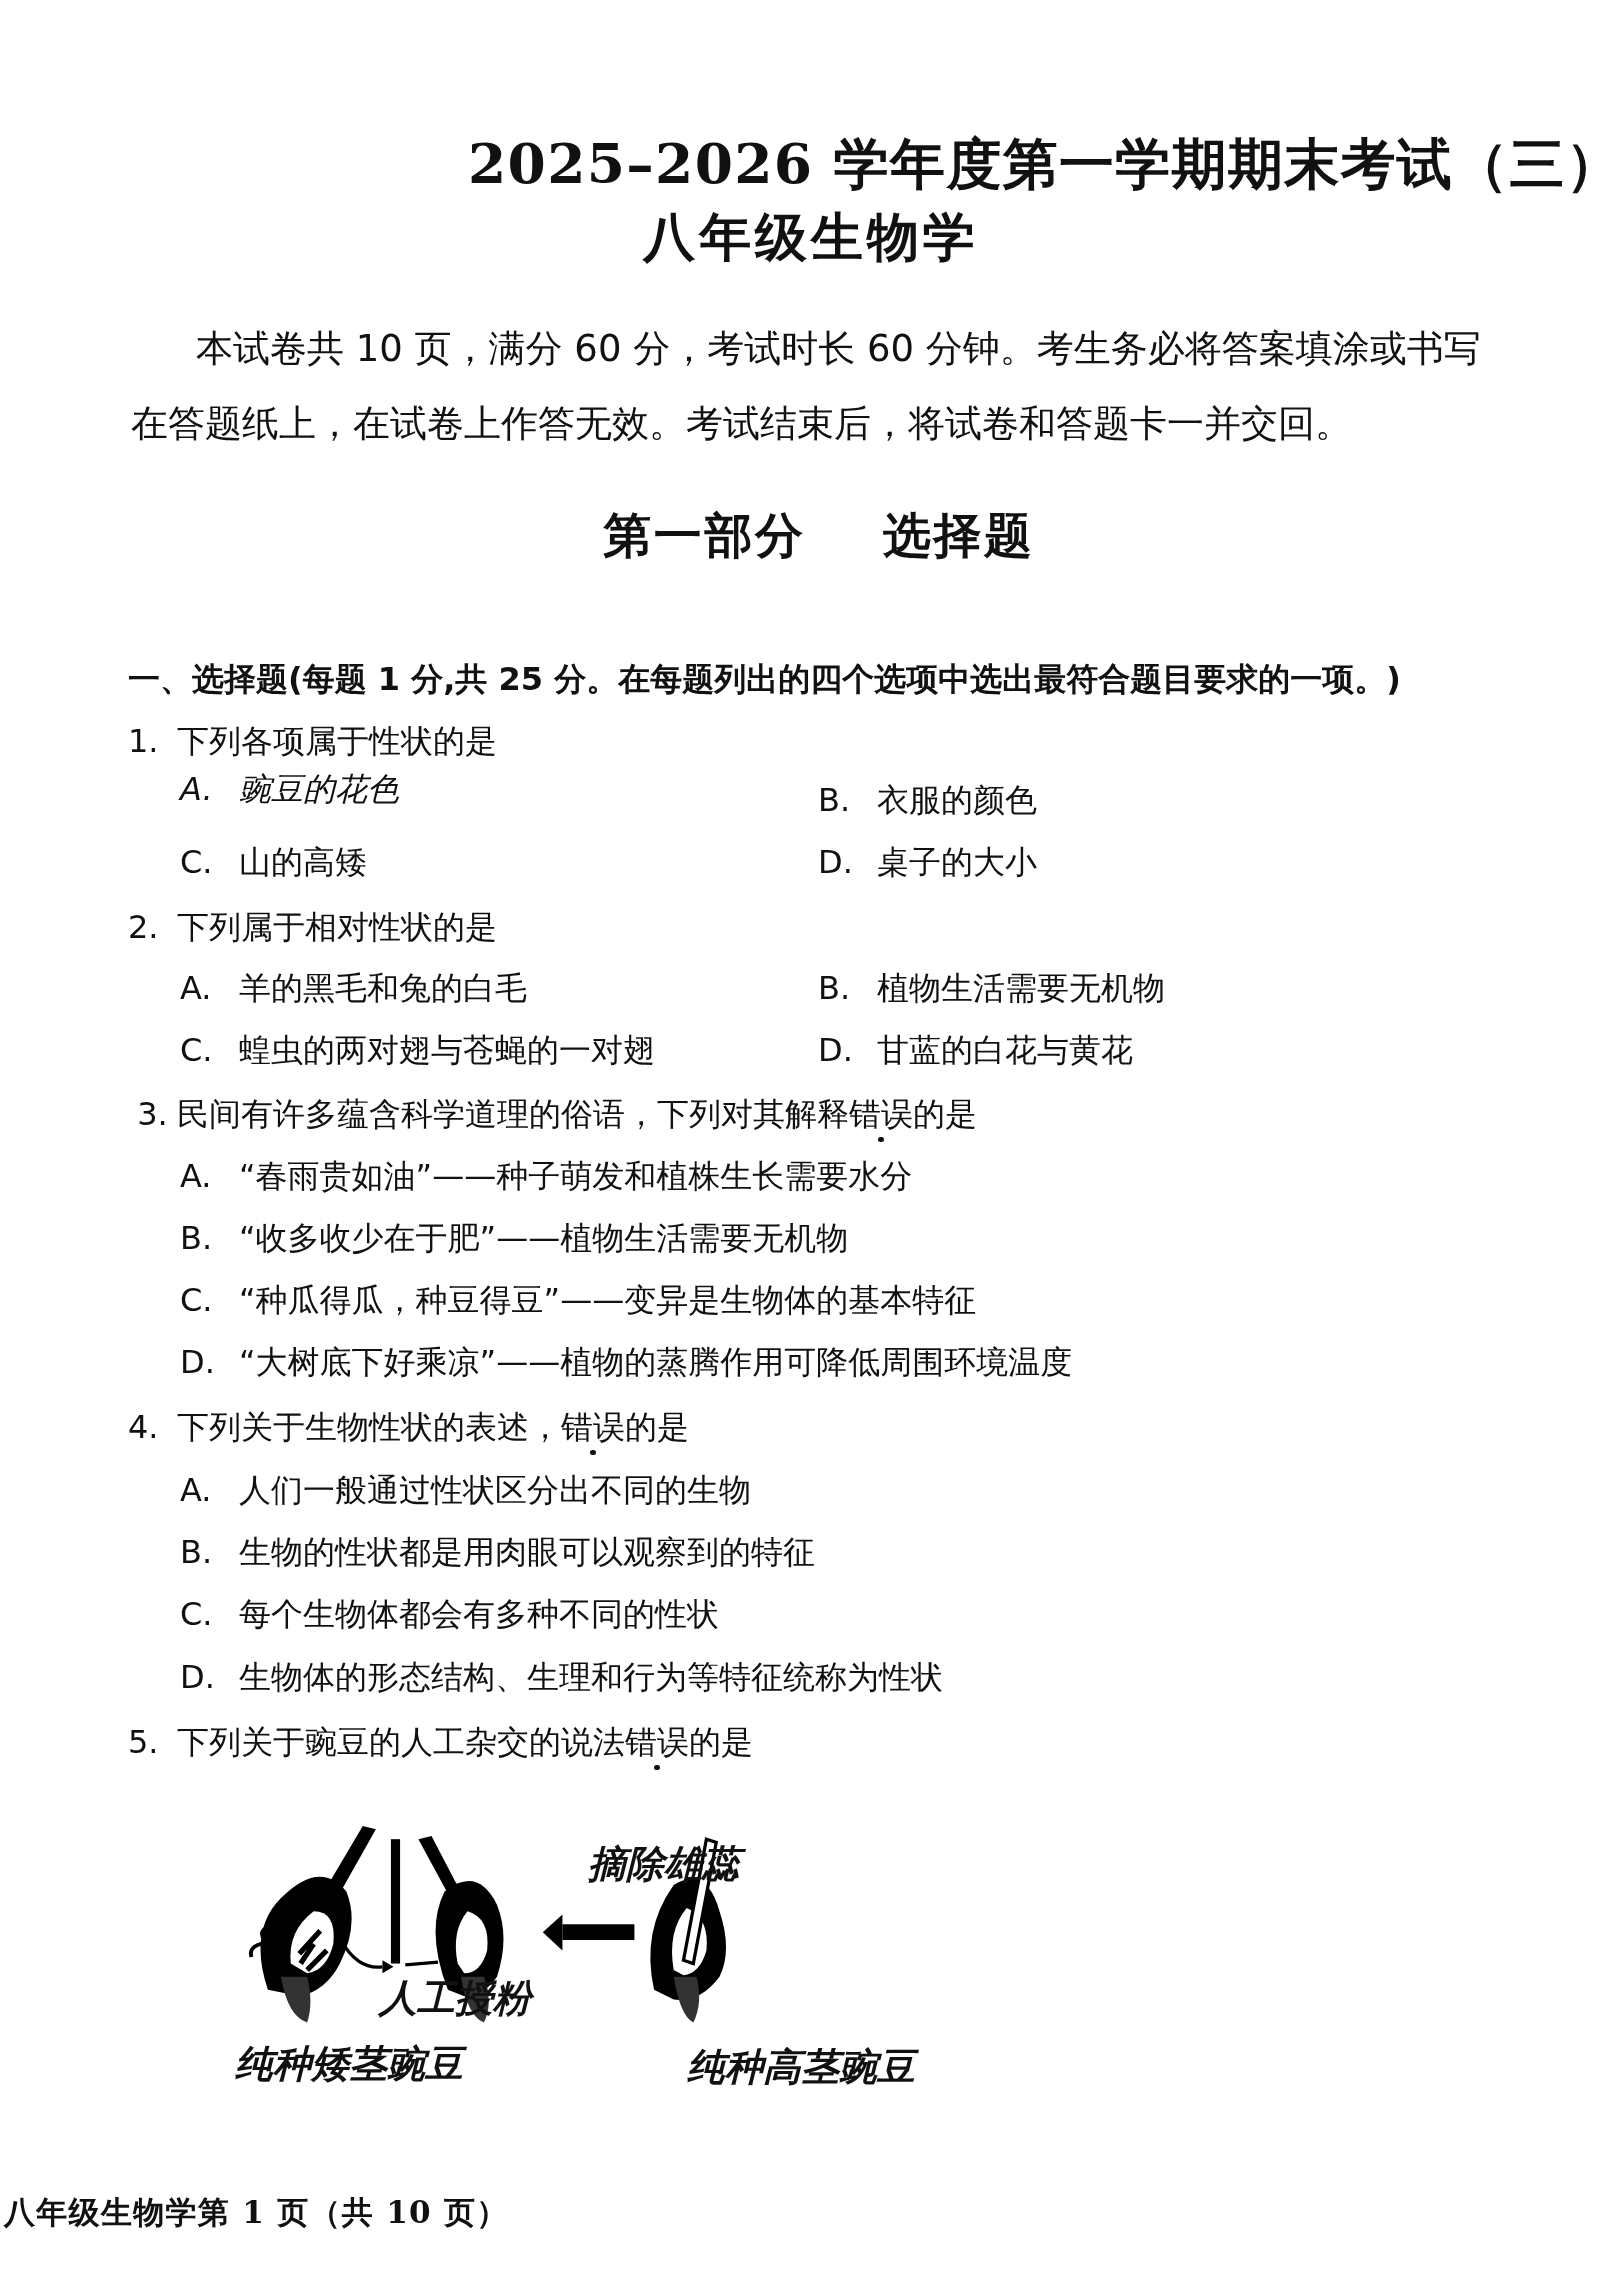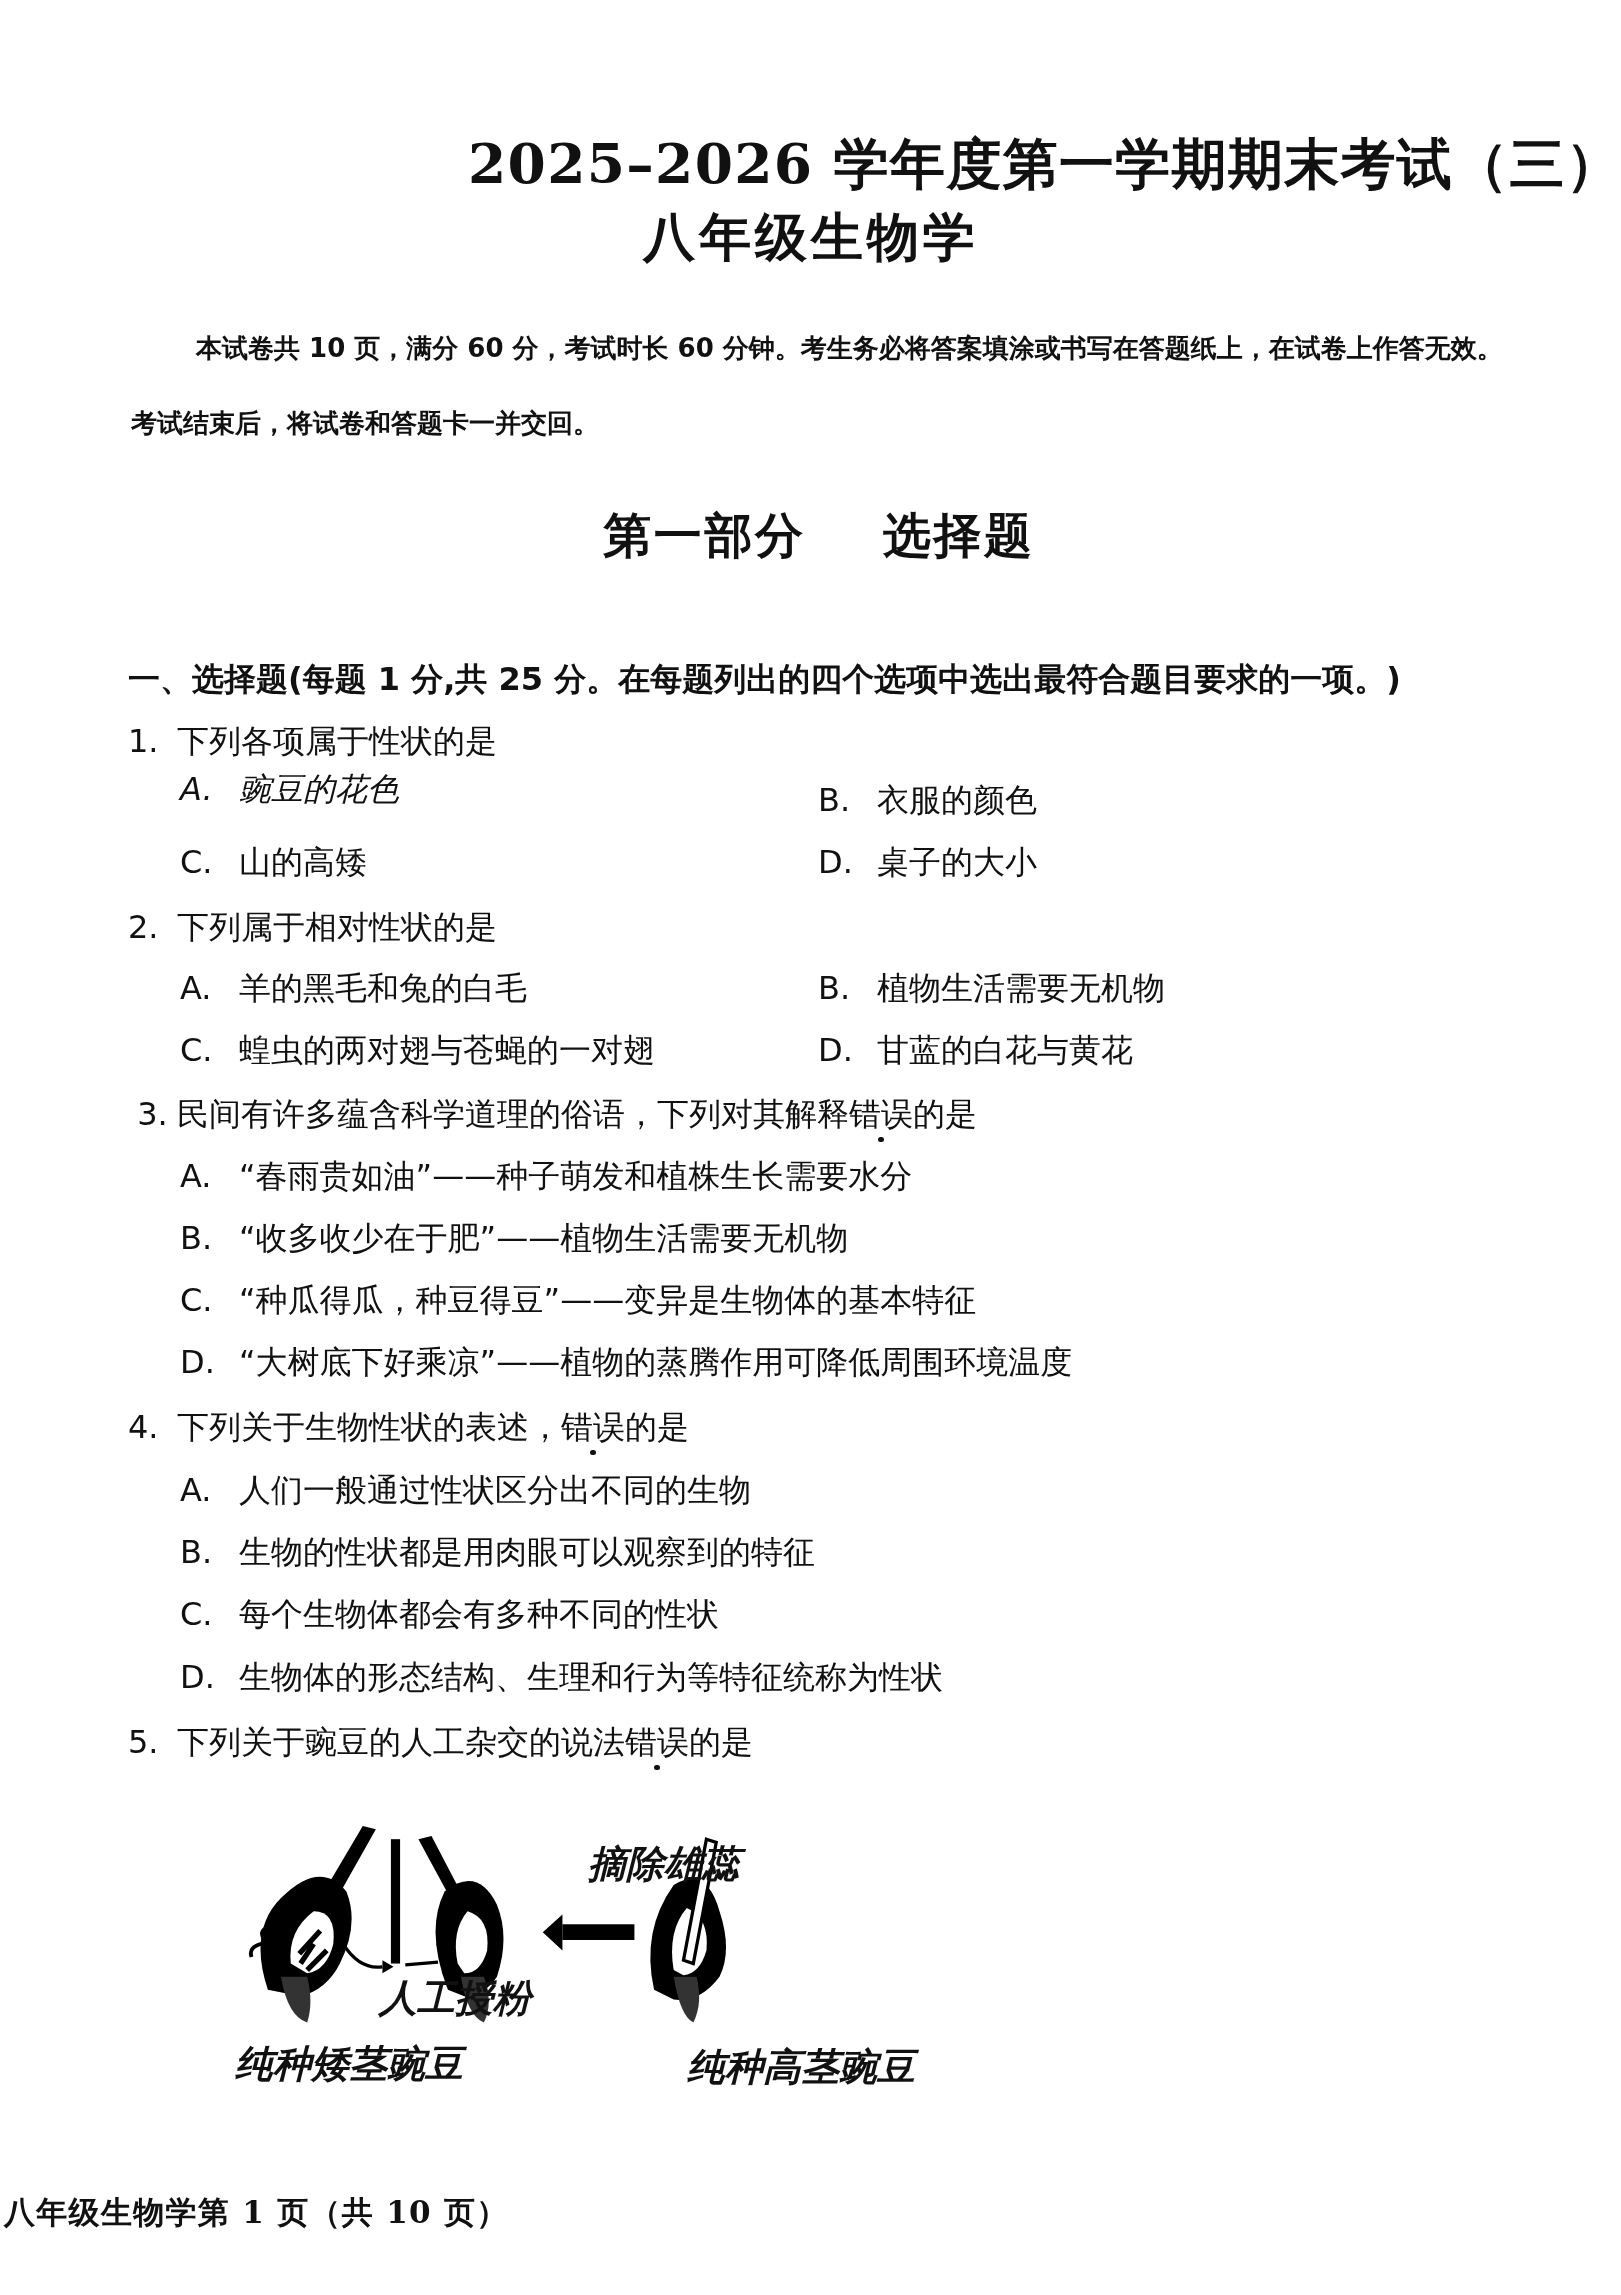--- a/index.html
+++ b/index.html
@@ -11,21 +11,21 @@
     position: absolute; top: 128px; left: 0; width: 1622px; text-align: right;
     font-family: "DejaVu Serif", "Liberation Serif", serif;
     font-size: 55px; font-weight: bold; letter-spacing: 1.3px;
   }
   .title2 {
     position: absolute; top: 203px; left: 0; width: 1622px; text-align: center;
     font-size: 52px; font-weight: bold; letter-spacing: 3.9px;
   }
   .intro {
     position: absolute; left: 131px; top: 311px; width: 1381px;
-    font-size: 26px; font-weight: bold; line-height: 75px; text-indent: 65px;
+    font-size: 37px; font-weight: normal; line-height: 75px; text-indent: 65px;
   }
   .section-title {
     position: absolute; top: 504px; left: 8px; width: 1622px; text-align: center;
     font-size: 48px; font-weight: bold; letter-spacing: 2.6px; white-space: pre;
   }
   .q-instr {
     position: absolute; left: 128px; top: 658px; font-size: 32px; font-weight: bold;
     white-space: nowrap;
   }
   .q { position: absolute; font-size: 32px; white-space: nowrap; }

